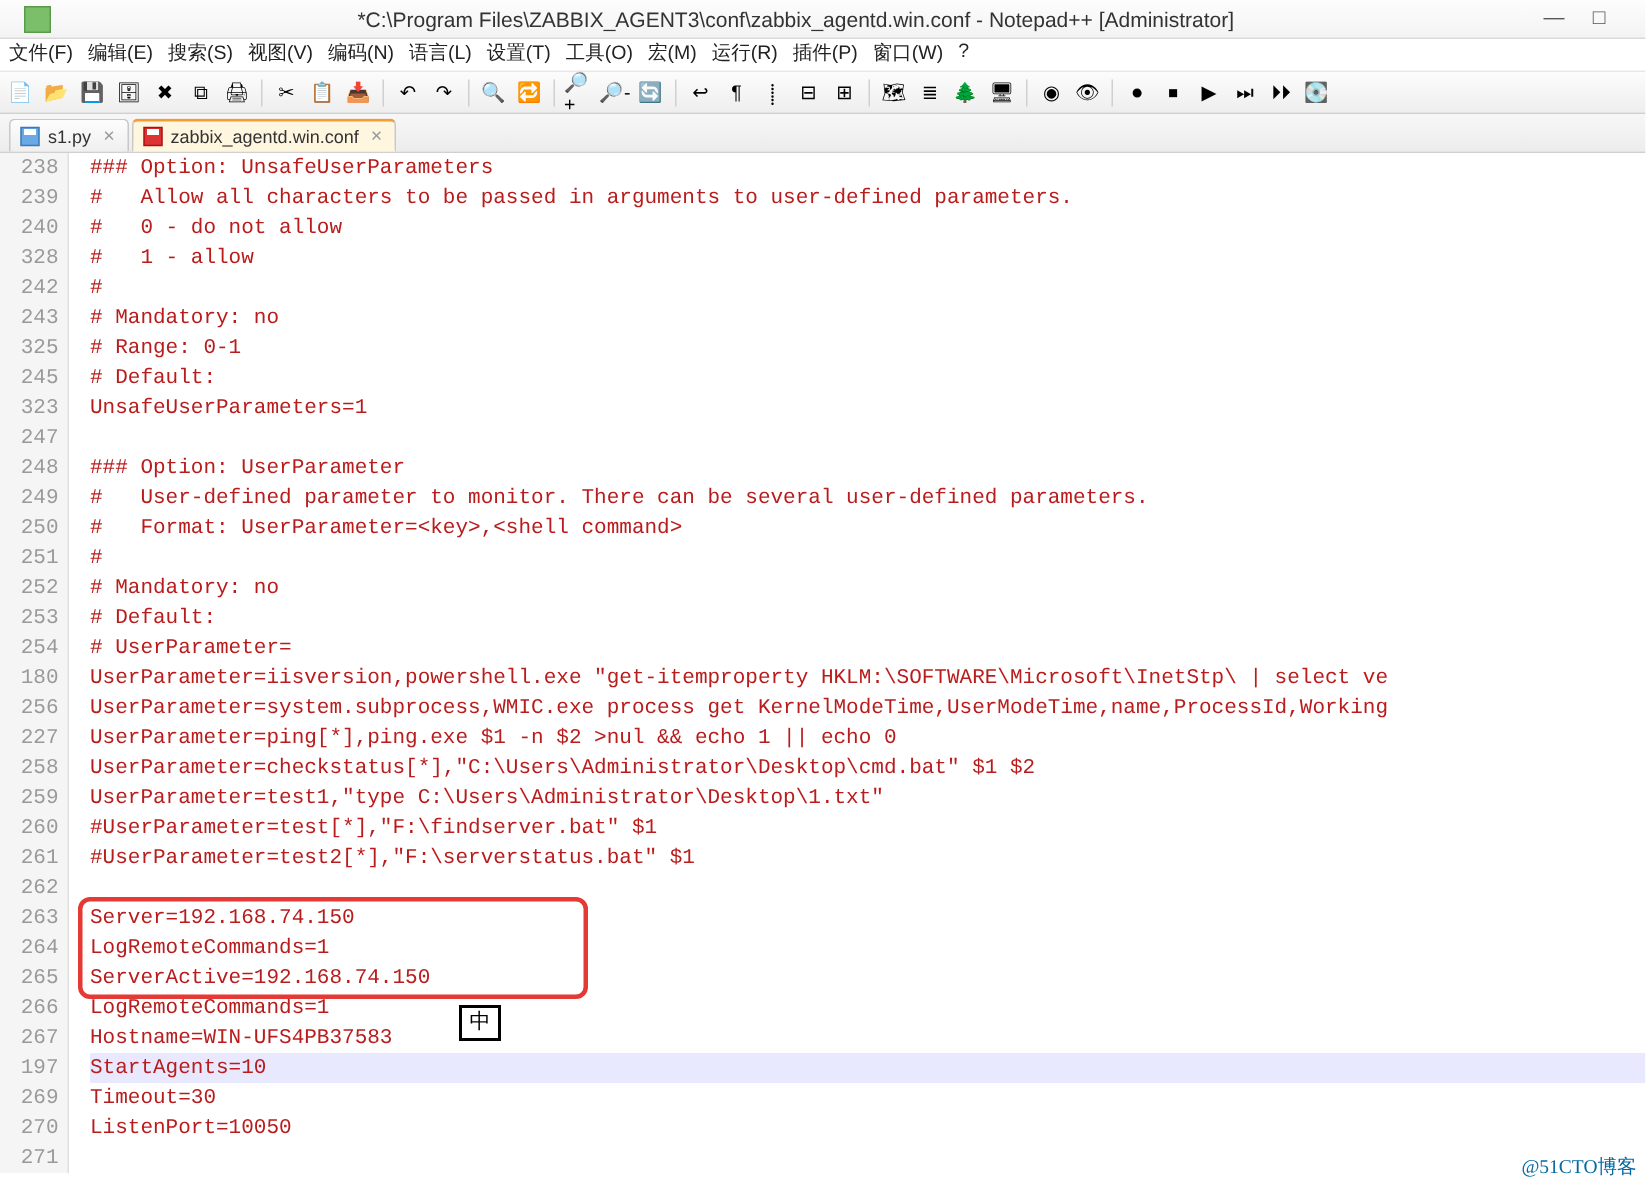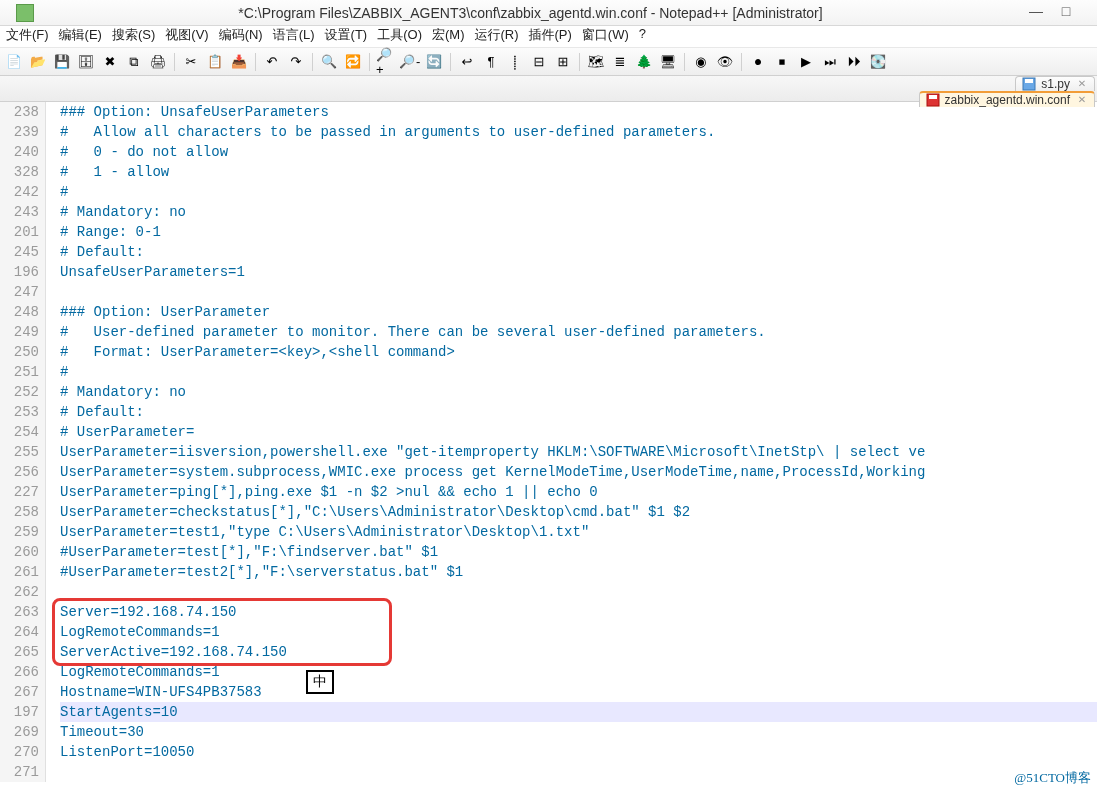--- a/index.html
+++ b/index.html
@@ -6,28 +6,28 @@
   body { font-family: "Microsoft YaHei", Tahoma, sans-serif; font-size: 12px; background: #fff; width: 1097px; height: 793px; overflow: hidden; position: relative; }
   .titlebar { height: 26px; background: linear-gradient(#fdfdfd,#f3f3f3); border-bottom: 1px solid #d8d8d8; display: flex; align-items: center; padding: 0 16px; }
   .titlebar .icon { width: 18px; height: 18px; background: #7bbf6a; border: 1px solid #5a9a4a; margin-right: 6px; }
   .titlebar .title { flex: 1; text-align: center; font-size: 14px; color: #333; white-space: nowrap; overflow: hidden; }
   .titlebar .winbtn { width: 30px; height: 18px; color: #555; text-align: center; font-size: 14px; line-height: 14px; }
   .menubar { height: 22px; background: #fff; border-bottom: 1px solid #e8e8e8; display: flex; padding: 0 6px; gap: 10px; }
   .menubar span { color: #222; font-size: 13px; cursor: default; }
   .toolbar { height: 28px; background: linear-gradient(#fcfcfc,#eeeeee); border-bottom: 1px solid #d0d0d0; display: flex; align-items: center; padding: 0 4px; gap: 4px; }
   .toolbar .tbtn { width: 20px; height: 20px; display:inline-flex; align-items:center; justify-content:center; }
   .toolbar .sep { width: 1px; height: 18px; background: #d0d0d0; margin: 0 2px; }
-  .tabstrip { height: 26px; background: linear-gradient(#f7f7f7,#ececec); border-bottom: 1px solid #d0d0d0; display: flex; align-items: flex-end; padding-left: 6px; flex-direction: column; }
+  .tabstrip { height: 26px; background: linear-gradient(#f7f7f7,#ececec); border-bottom: 1px solid #d0d0d0; display: flex; align-items: flex-end; padding-left: 6px; }
   .tab { height: 22px; border: 1px solid #c8c8c8; border-bottom: none; background: linear-gradient(#fdfdfd,#efefef); margin-right: 2px; display: flex; align-items: center; padding: 0 6px; font-size: 12px; color: #333; border-radius: 4px 4px 0 0; }
   .tab.active { background: #fff6e0; border-top: 2px solid #f29d38; }
   .tab .ticon { width: 14px; height: 14px; margin-right: 5px; display:inline-flex; align-items:center; justify-content:center; }
   .tab .close { margin-left: 6px; width: 12px; height: 12px; font-size: 10px; color: #999; text-align:center; }
   .editor { position: relative; height: calc(793px - 26px - 22px - 28px - 26px); overflow: hidden; font-family: Consolas, "Courier New", monospace; font-size: 14px; }
   .gutter { position: absolute; left: 0; top: 0; width: 46px; background: #f5f5f5; border-right: 1px solid #e0e0e0; color: #9a9a9a; text-align: right; padding-right: 6px; }
-  .code { position: absolute; left: 46px; top: 0; right: 0; padding-left: 14px; color: #0369a1; white-space: pre; }
+  .code { position: absolute; left: 46px; top: 0; right: 0; padding-left: 14px; color: #b91c1c; white-space: pre; }
   .line { height: 20px; line-height: 20px; }
   .hl { background: #e8e8ff; }
   .redbox { position: absolute; border: 3px solid #e53935; border-radius: 8px; pointer-events: none; }
   .imebox { position: absolute; width: 28px; height: 24px; border: 2px solid #000; background: #fff; text-align: center; font-size: 14px; line-height: 20px; font-family: "Microsoft YaHei"; }
   .watermark { position: absolute; right: 6px; bottom: 6px; color: #0369a1; font-size: 13px; font-family: "Microsoft YaHei"; }
 </style>
 </head>
 <body>
 
 <div class="titlebar">
@@ -122,32 +122,32 @@
   </div>
 
 <div class="editor">
   <div class="gutter" id="gutter">
       <div class="line">238</div>
       <div class="line">239</div>
       <div class="line">240</div>
       <div class="line">328</div>
       <div class="line">242</div>
       <div class="line">243</div>
-      <div class="line">201</div>
+      <div class="line">325</div>
       <div class="line">245</div>
-      <div class="line">196</div>
+      <div class="line">323</div>
       <div class="line">247</div>
       <div class="line">248</div>
       <div class="line">249</div>
       <div class="line">250</div>
       <div class="line">251</div>
       <div class="line">252</div>
       <div class="line">253</div>
       <div class="line">254</div>
-      <div class="line">255</div>
+      <div class="line">180</div>
       <div class="line">256</div>
       <div class="line">227</div>
       <div class="line">258</div>
       <div class="line">259</div>
       <div class="line">260</div>
       <div class="line">261</div>
       <div class="line">262</div>
       <div class="line">263</div>
       <div class="line">264</div>
       <div class="line">265</div>

